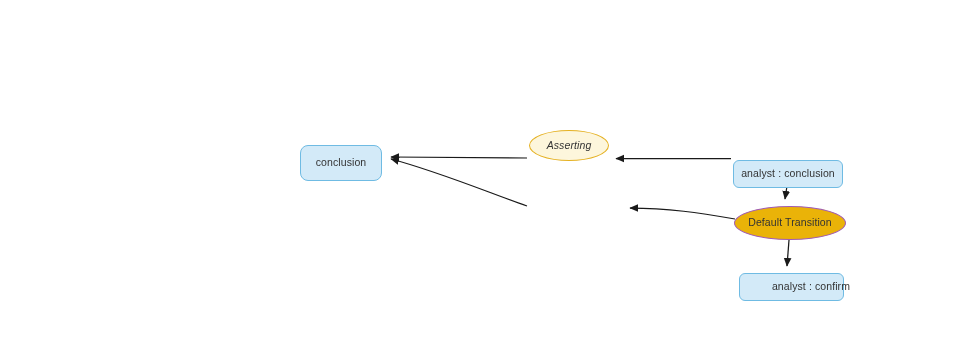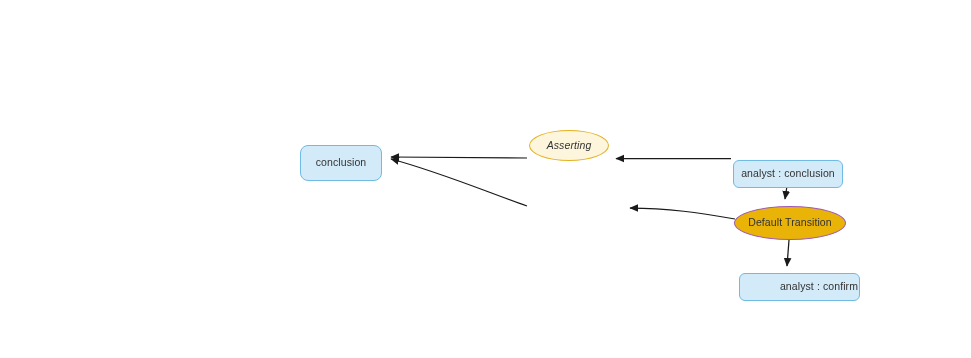--- a/index.html
+++ b/index.html
@@ -102,17 +102,17 @@
 
 
   <div class="node node-box state-blue" style="left:733px; top:145px; width:110px; height:28px;margin-top:15px;">
     <span class="node-label">analyst : conclusion</span>
   </div>
 
   <div class="node node-ellipse state-purple" style="left:734px; top:206px; width:112px; height:34px;">
     <span class="node-label">Default Transition</span>
   </div>
 
-  <div class="node node-box state-blue" style="left:739px; top:273px; width:121px; height:28px;padding-left:39px;">
+  <div class="node node-box state-blue" style="left:739px; top:273px; width:105px; height:28px;padding-left:39px;">
     <span class="node-label">analyst : confirm</span>
   </div>
 
 </div>
 
 </body></html>

